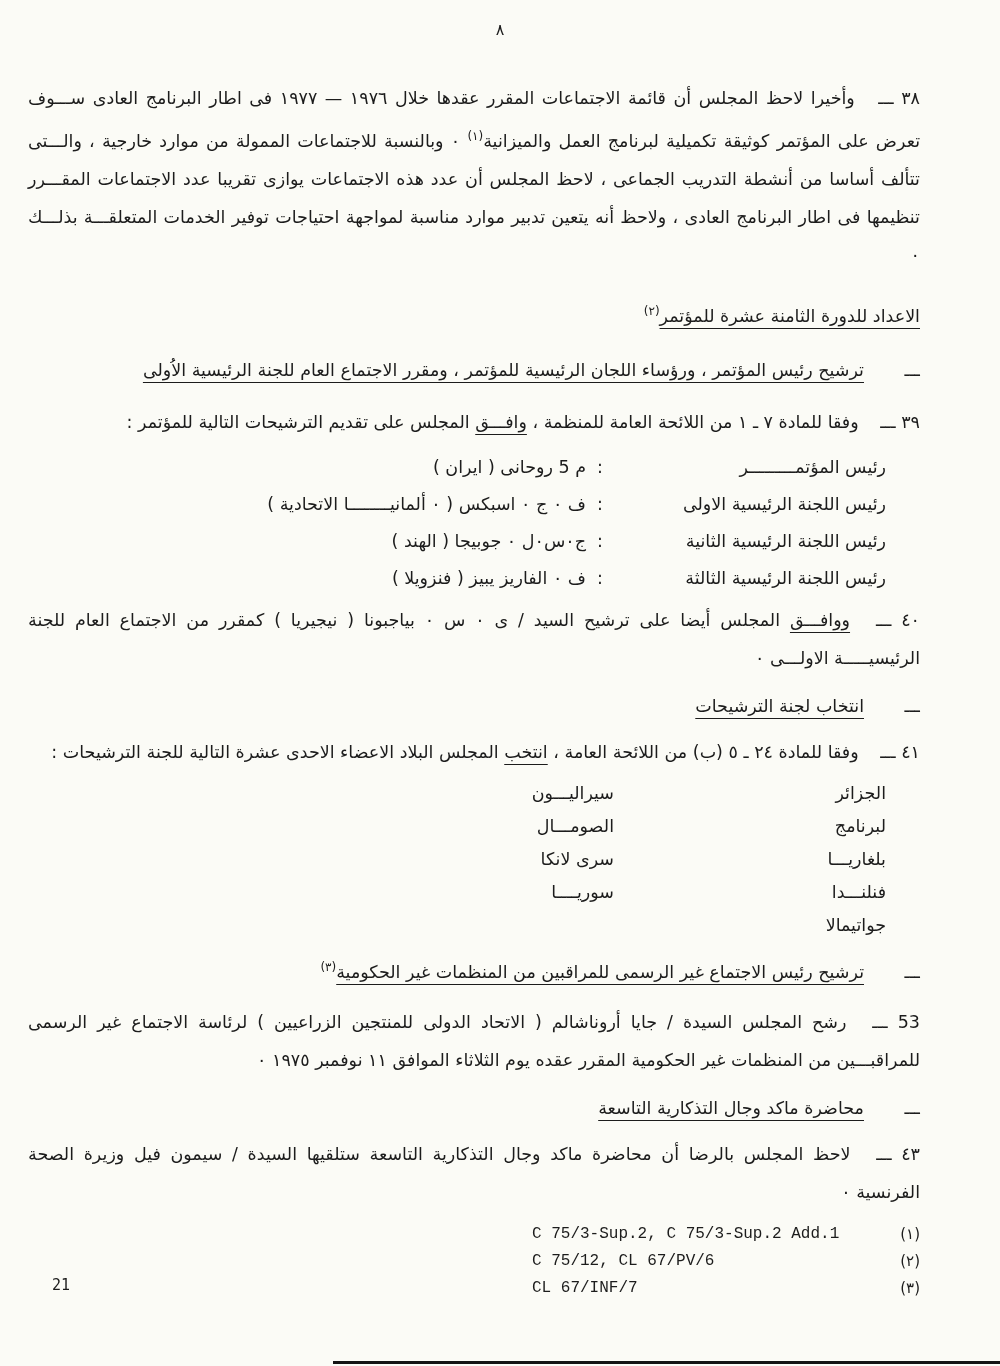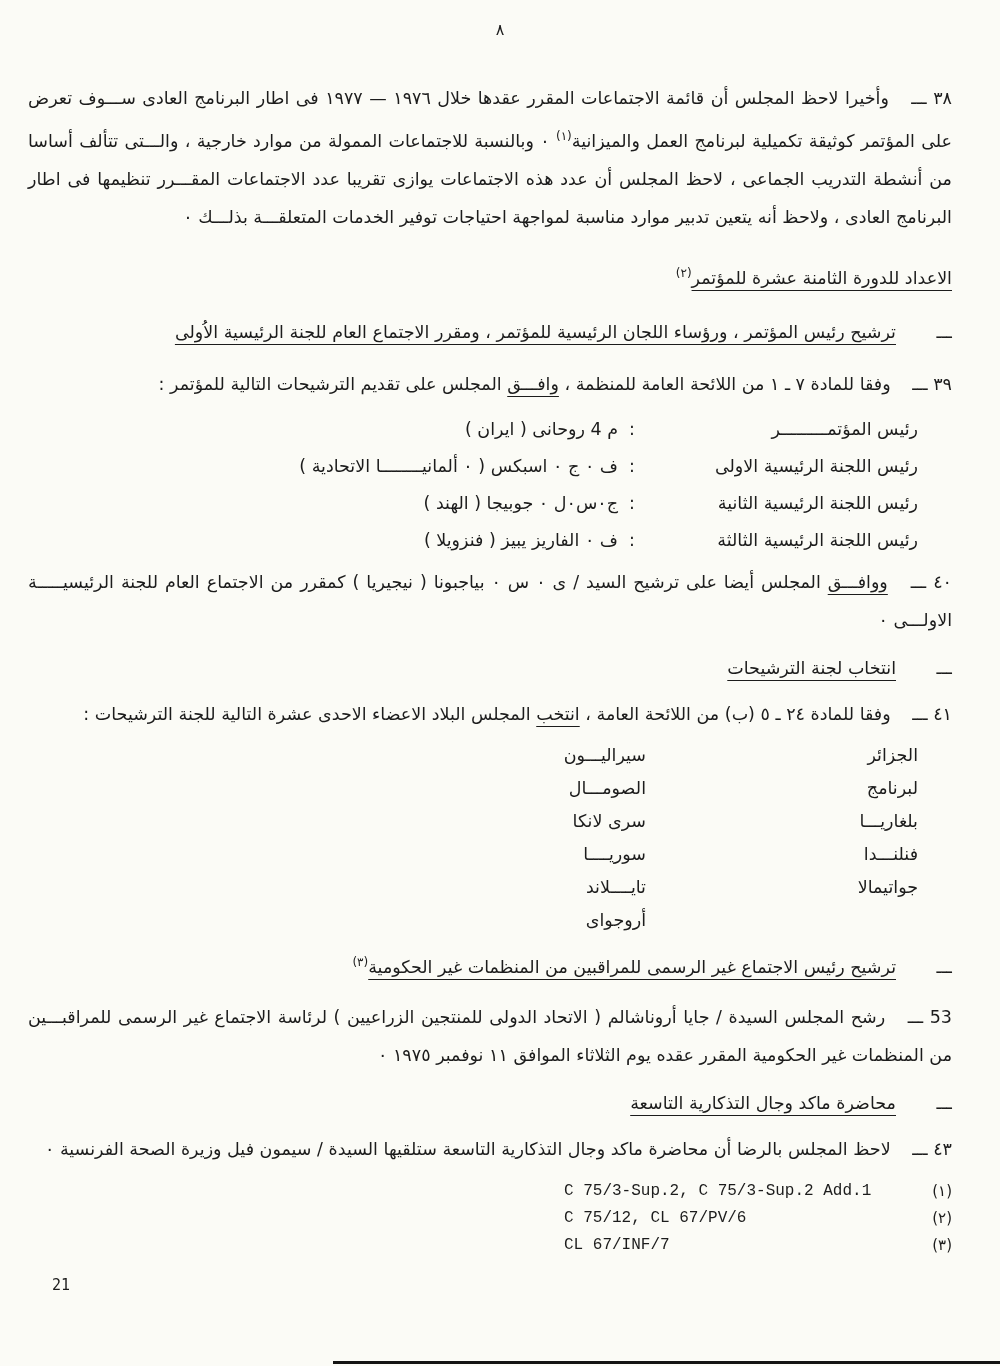--- a/index.html
+++ b/index.html
@@ -8,21 +8,21 @@
     position:relative;
     width:1000px; height:1366px;
     margin:0 auto;
     background:#fbfbf6;
     color:#1c1c1c;
     font-family:"DejaVu Sans", sans-serif;
     direction:rtl;
     overflow:hidden;
   }
   .page-num { text-align:center; padding-top:20px; font-size:16px; }
-  .content { padding:0 48px 0 28px; }
+  .content { padding:0 80px 0 28px; }
 
   .para { font-size:17.5px; line-height:38px; text-align:justify; }
   .pnum { margin-left:16px; white-space:nowrap; }
   .sup { font-size:12px; vertical-align:7px; text-decoration:none; }
   .underline {
     text-decoration:underline;
     text-underline-offset:6px;
     text-decoration-thickness:1.3px;
   }
 
@@ -95,21 +95,21 @@
 
     <p class="para p39">
       <span class="pnum">٣٩ ـــ</span>
       <span>وفقا للمادة ٧ ـ ١ من اللائحة العامة للمنظمة ، </span><span class="underline">وافـــق</span><span> المجلس على تقديم الترشيحات التالية للمؤتمر :</span>
     </p>
 
     <div class="nominations">
       <div class="nom-row">
         <span class="nom-label">رئيس المؤتمـــــــــر</span>
         <span class="nom-colon">:</span>
-        <span class="nom-name">م 4 روحانى ( ايران )</span>
+        <span class="nom-name">م 5 روحانى ( ايران )</span>
       </div>
       <div class="nom-row">
         <span class="nom-label">رئيس اللجنة الرئيسية الاولى</span>
         <span class="nom-colon">:</span>
         <span class="nom-name">ف ٠ ج ٠ اسبكس ( ٠ ألمانيــــــــا الاتحادية )</span>
       </div>
       <div class="nom-row">
         <span class="nom-label">رئيس اللجنة الرئيسية الثانية</span>
         <span class="nom-colon">:</span>
         <span class="nom-name">ج٠س٠ل ٠ جوبيجا ( الهند )</span>
@@ -148,25 +148,20 @@
       <div class="country-row">
         <span>بلغاريـــا</span>
         <span>سرى لانكا</span>
       </div>
       <div class="country-row">
         <span>فنلنـــدا</span>
         <span>سوريــــا</span>
       </div>
       <div class="country-row">
         <span>جواتيمالا</span>
-        <span>تايــــلاند</span>
-      </div>
-      <div class="country-row">
-        <span></span>
-        <span>أروجواى</span>
       </div>
     </div>
 
     <div class="subheading sub3">
       <span class="dash">ـــ</span>
       <span><span class="underline">ترشيح رئيس الاجتماع غير الرسمى للمراقبين من المنظمات غير الحكومية</span><span class="sup">(٣)</span></span>
     </div>
 
     <p class="para p42">
       <span class="pnum">53 ـــ</span>

